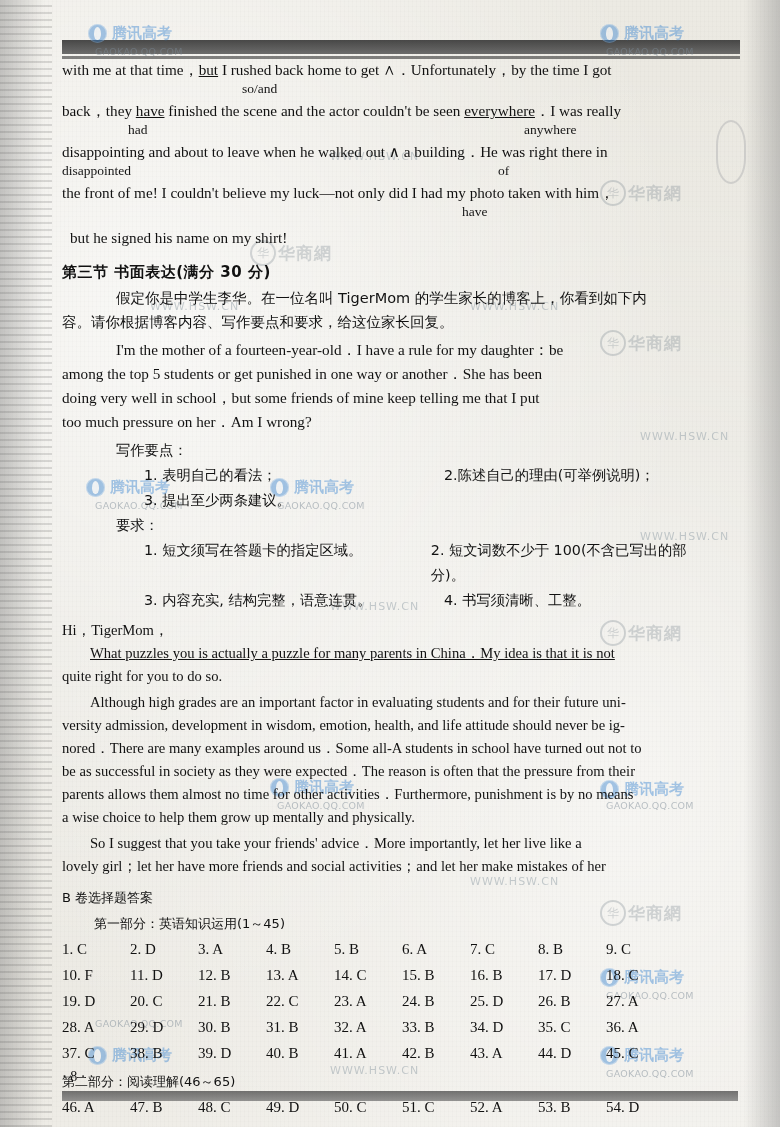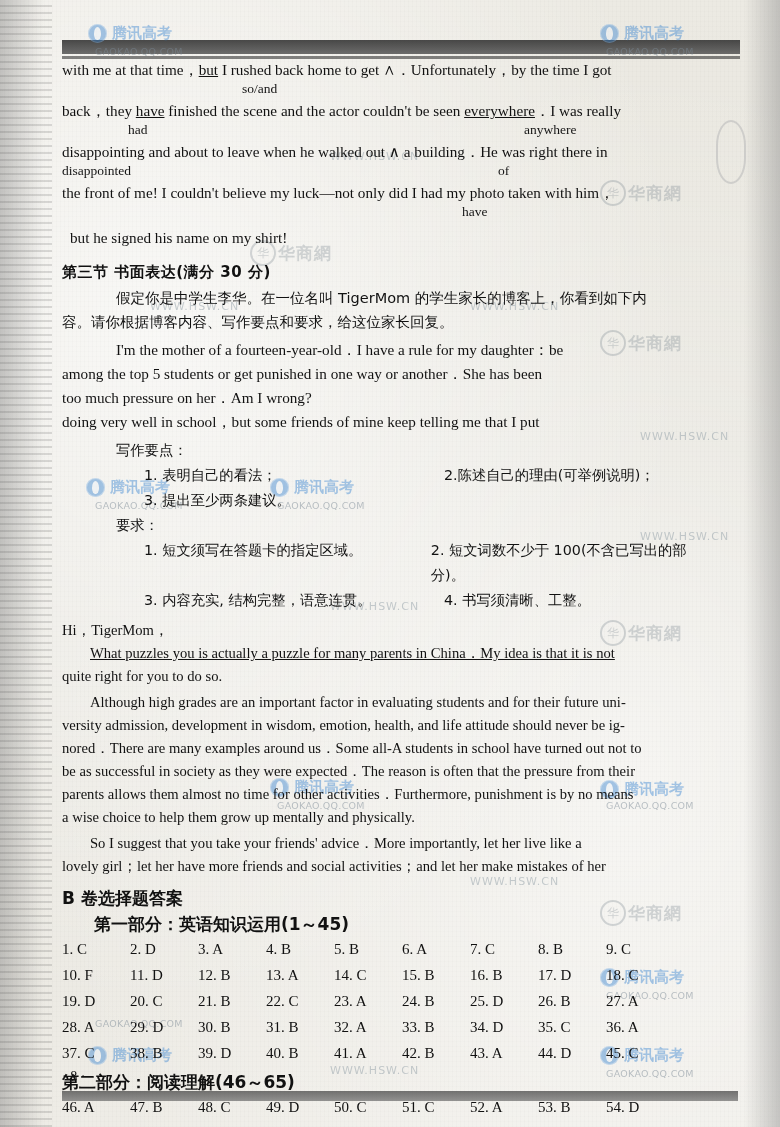--- a/index.html
+++ b/index.html
@@ -65,21 +65,21 @@
   }
   .subrow{display:block;height:17px;position:relative;}
   .subrow span{position:absolute;top:-1px;}
   .cn{font-family:"DejaVu Sans", sans-serif;font-size:14.5px;}
   .sec-title{font-family:"DejaVu Sans", sans-serif;font-size:15px;font-weight:bold;letter-spacing:.5px;}
   .eng{font-family:"Liberation Serif", serif;}
   .small-eng{font-size:14.6px;line-height:23px;}
   .bullets{font-family:"DejaVu Sans", sans-serif;font-size:14.3px;line-height:25px;}
   .bl{display:flex;}
   .bl .c1{width:300px;}
-  .ansTitle{font-family:"DejaVu Sans", sans-serif;font-size:17px;font-weight:bold;}
+  .ansTitle{font-family:"DejaVu Sans", sans-serif;font-size:13px;font-weight:normal;}
   table.ans{border-collapse:collapse;font-family:"Liberation Serif",serif;font-size:15px;}
   table.ans td{padding:1px 0;height:23px;vertical-align:top;margin-top:28px;}
   .pagenum{
     position:absolute;left:62px;bottom:42px;font-size:14px;font-family:"Liberation Serif",serif;
   }
   
   .wm{position:absolute;pointer-events:none;user-select:none;}
   .wm-tx{
     display:flex;align-items:center;gap:5px;opacity:.42;
   }
@@ -241,22 +241,22 @@
 
   <div style="margin-top:10px;">
     <p class="sec-title">第三节  书面表达(满分 30 分)</p>
 
     <p class="cn indent2" style="margin-top:2px;">假定你是中学生李华。在一位名叫 TigerMom 的学生家长的博客上，你看到如下内</p>
     <p class="cn">容。请你根据博客内容、写作要点和要求，给这位家长回复。</p>
 
     <div style="margin-top:4px;">
       <p class="eng indent2">I'm the mother of a fourteen-year-old．I have a rule for my daughter：be</p>
       <p class="eng">among the top 5 students or get punished in one way or another．She has been</p>
+      <p class="eng">doing very well in school，but some friends of mine keep telling me that I put</p>
       <p class="eng">too much pressure on her．Am I wrong?</p>
-      <p class="eng">doing very well in school，but some friends of mine keep telling me that I put</p>
     </div>
 
     <div class="bullets" style="margin-top:4px;">
       <p style="text-indent:54px;">写作要点：</p>
       <div class="bl">
         <span class="c1" style="padding-left:82px;">1. 表明自己的看法；</span>
         <span>2.陈述自己的理由(可举例说明)；</span>
       </div>
       <div class="bl">
         <span class="c1" style="padding-left:82px;">3. 提出至少两条建议。</span>

